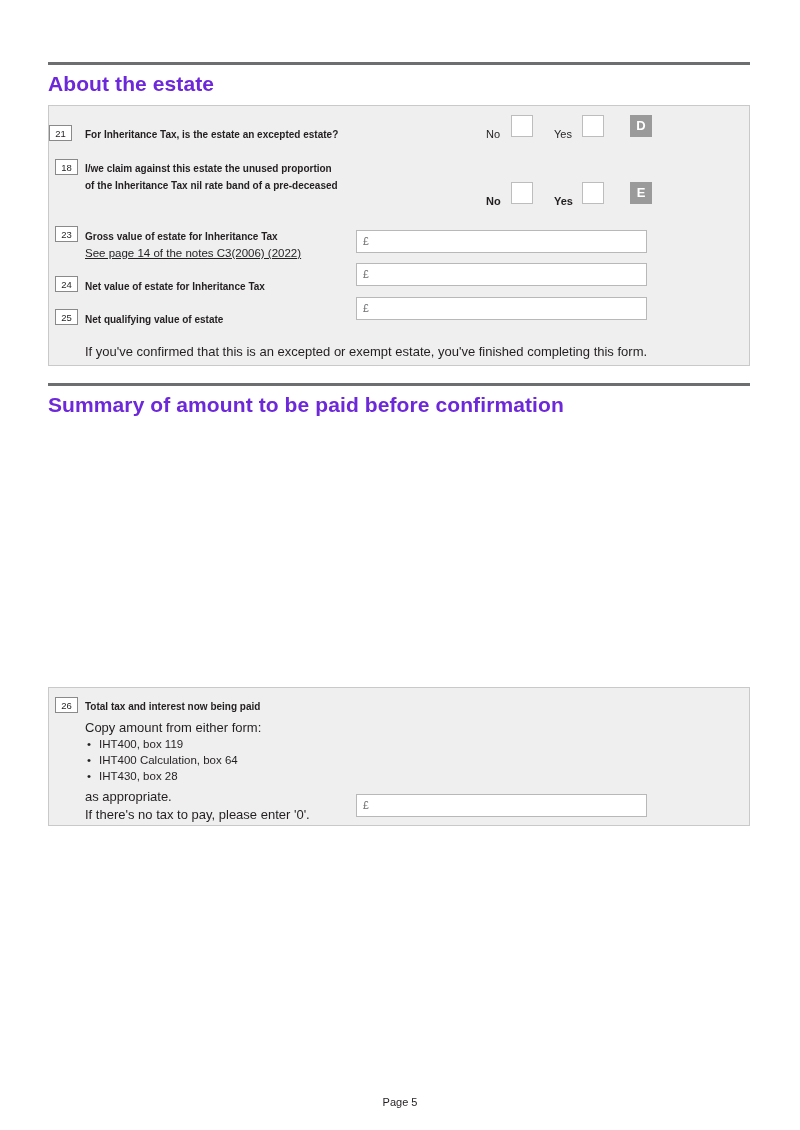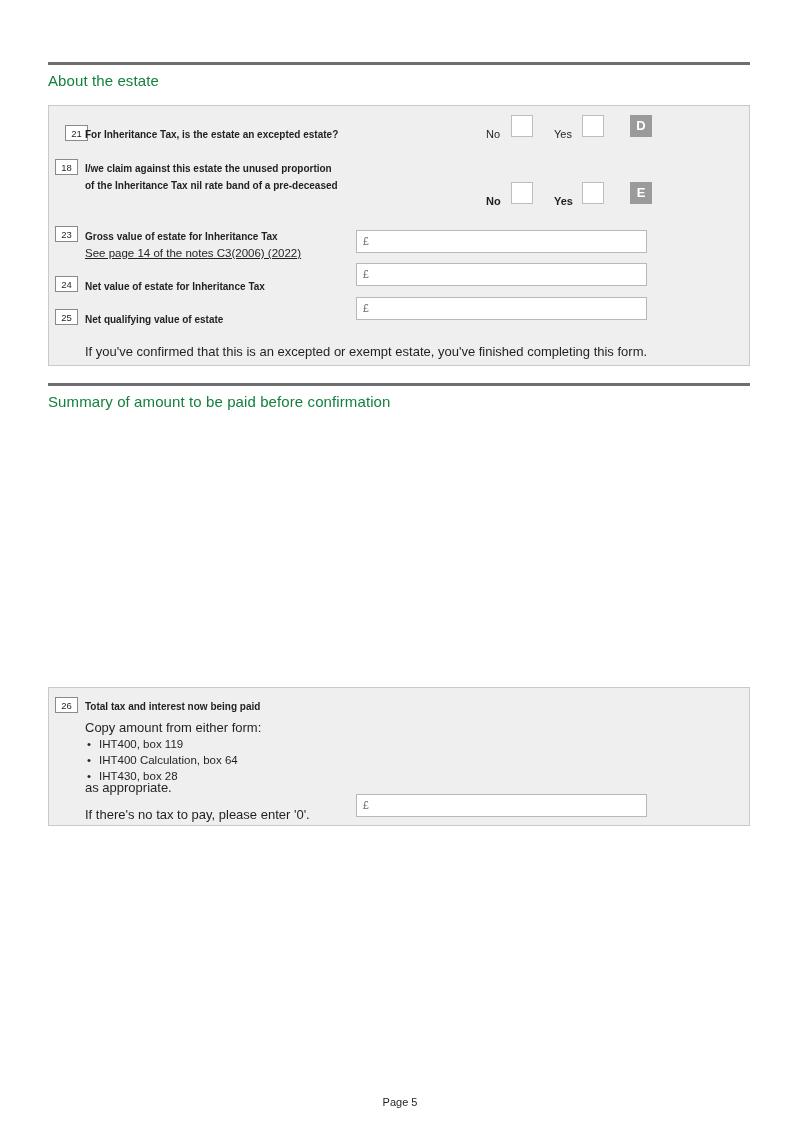--- a/index.html
+++ b/index.html
@@ -28,23 +28,23 @@
     position: absolute;
     left: 48px;
     width: 702px;
   }
   .rule {
     height: 3px;
     background: #6d6e70;
     width: 702px;
   }
   .section-title {
-    font-size: 15px;
-    font-weight: normal;
-    color: #15803d;
+    font-size: 21px;
+    font-weight: bold;
+    color: #6d28d9;
     padding: 7px 0 6px 0;
     letter-spacing: 0.1px;
   }
 
   
   .panel {
     position: relative;
     background: #efefef;
     border: 1px solid #c9c9c9;
     box-sizing: border-box;
@@ -165,21 +165,21 @@
 
 <div class="page">
 
   <div class="section" style="top:62px;">
     <div class="rule"></div>
     <div class="section-title">About the estate</div>
   </div>
 
   <div class="panel" style="left:48px; top:105px; width:702px; height:261px;">
 
-    <div class="qnum" style="left:16px; top:19px;">21</div>
+    <div class="qnum" style="left:0; top:19px;">21</div>
     <div class="qlabel" style="left:36px; top:20px;">For Inheritance Tax, is the estate an excepted estate?</div>
     <div class="ynlabel" style="left:437px; top:22px;">No</div>
     <div class="checkbox" style="left:462px; top:9px;"></div>
     <div class="ynlabel" style="left:505px; top:22px;">Yes</div>
     <div class="checkbox" style="left:533px; top:9px;"></div>
     <div class="tagbox" style="left:581px; top:9px;">D</div>
 
     <div class="qnum" style="left:6px; top:53px;">18</div>
     <div class="qlabel" style="left:36px; top:54px;">I/we claim against this estate the unused proportion</div>
     <div class="qlabel" style="left:36px; top:71px;">of the Inheritance Tax nil rate band of a pre-deceased</div>
@@ -228,21 +228,21 @@
     </div>
     <div class="bullet" style="left:38px; top:64px; width:300px; height:16px;">
       <span class="dot">•</span>
       <span class="txt">IHT400 Calculation, box 64</span>
     </div>
     <div class="bullet" style="left:38px; top:80px; width:300px; height:16px;">
       <span class="dot">•</span>
       <span class="txt">IHT430, box 28</span>
     </div>
 
-    <div class="plain" style="left:36px; top:92px;">as appropriate.</div>
+    <div class="plain" style="left:36px; top:101px;">as appropriate.</div>
     <div class="plain" style="left:36px; top:119px;">If there's no tax to pay, please enter '0'.</div>
 
     <div class="moneyfield" style="left:307px; top:106px;">
       <span class="sym">£</span>
     </div>
   </div>
 
   <div class="footer">Page 5</div>
 
 </div>

